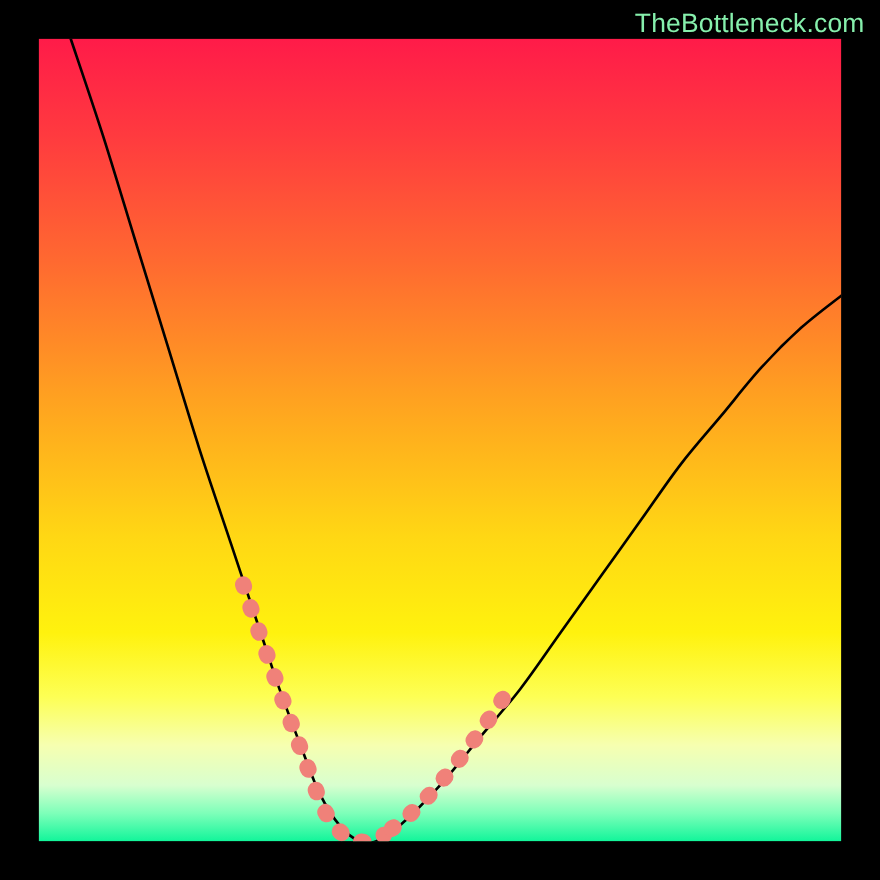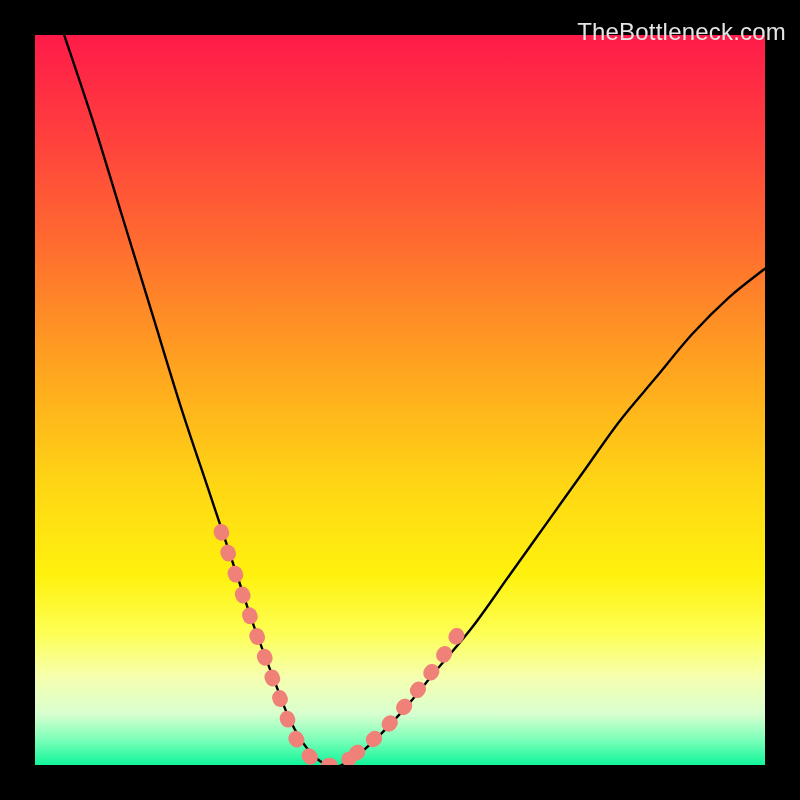--- a/index.html
+++ b/index.html
@@ -23,23 +23,23 @@
     width: 730px;
     height: 730px;
     overflow: hidden;
   }
   .grad {
     position: absolute;
     inset: 0;
   }
   .watermark {
     position: absolute;
-    top: 18px;
+    top: 8px;
     right: 14px;
-    color: #e5e5e5;
+    color: #86efac;
     font-size: 24px;
     font-weight: 500;
     letter-spacing: 0.2px;
   }
   svg.curve {
     position: absolute;
     inset: 0;
     width: 100%;
     height: 100%;
   }

